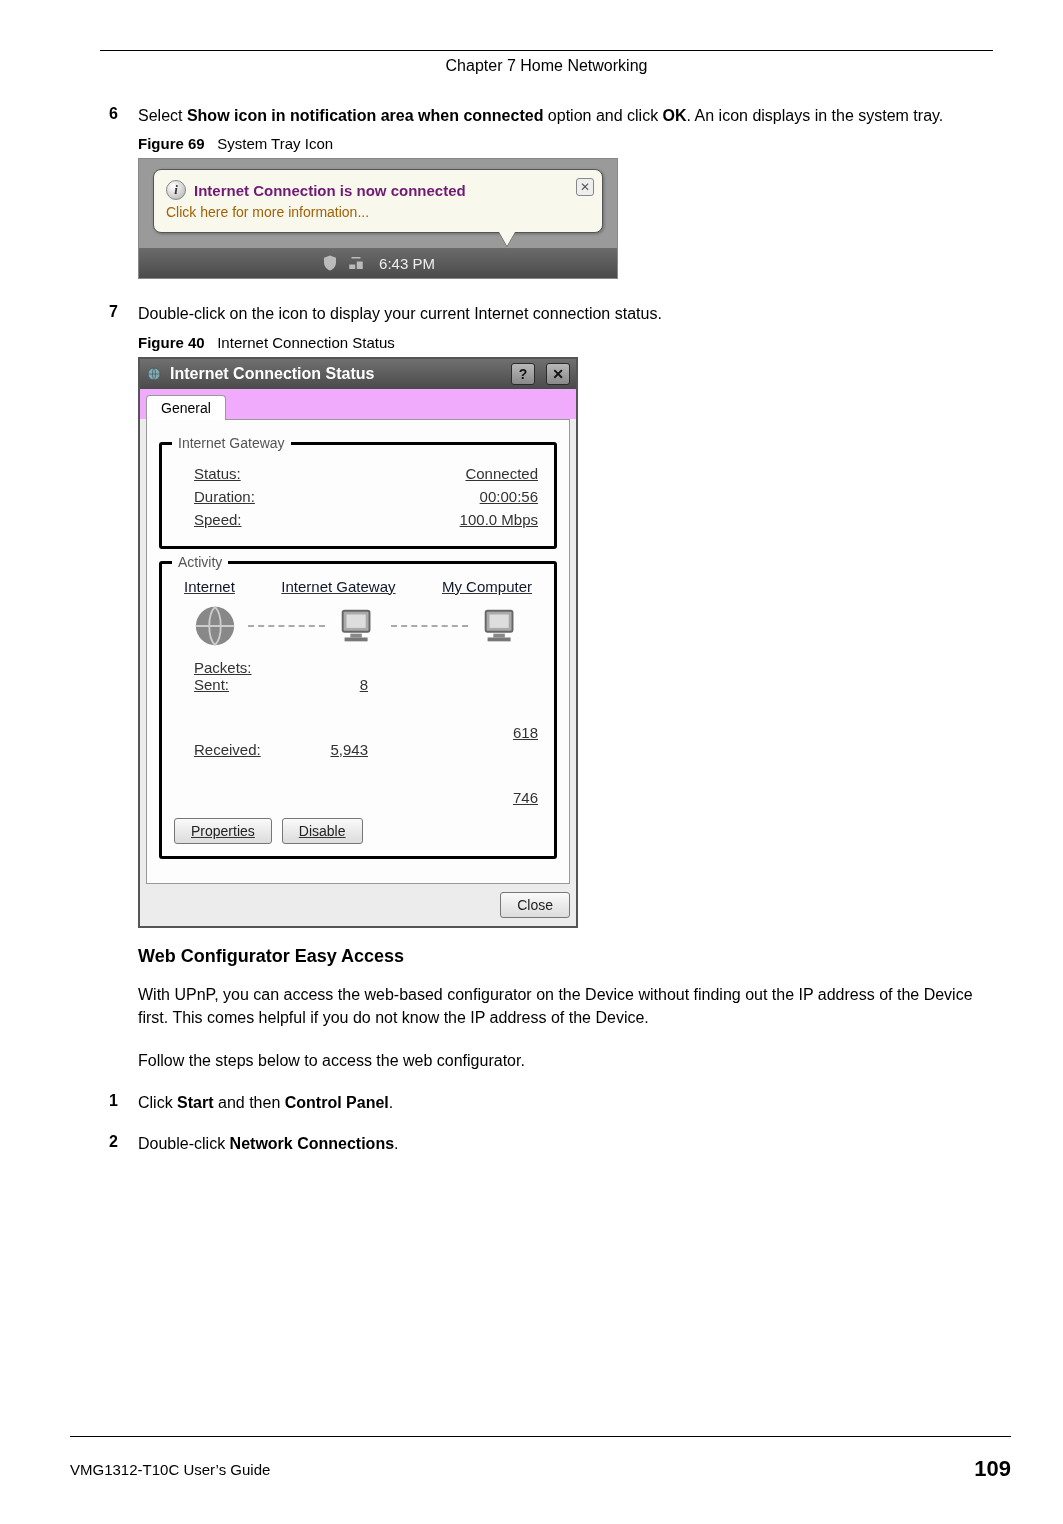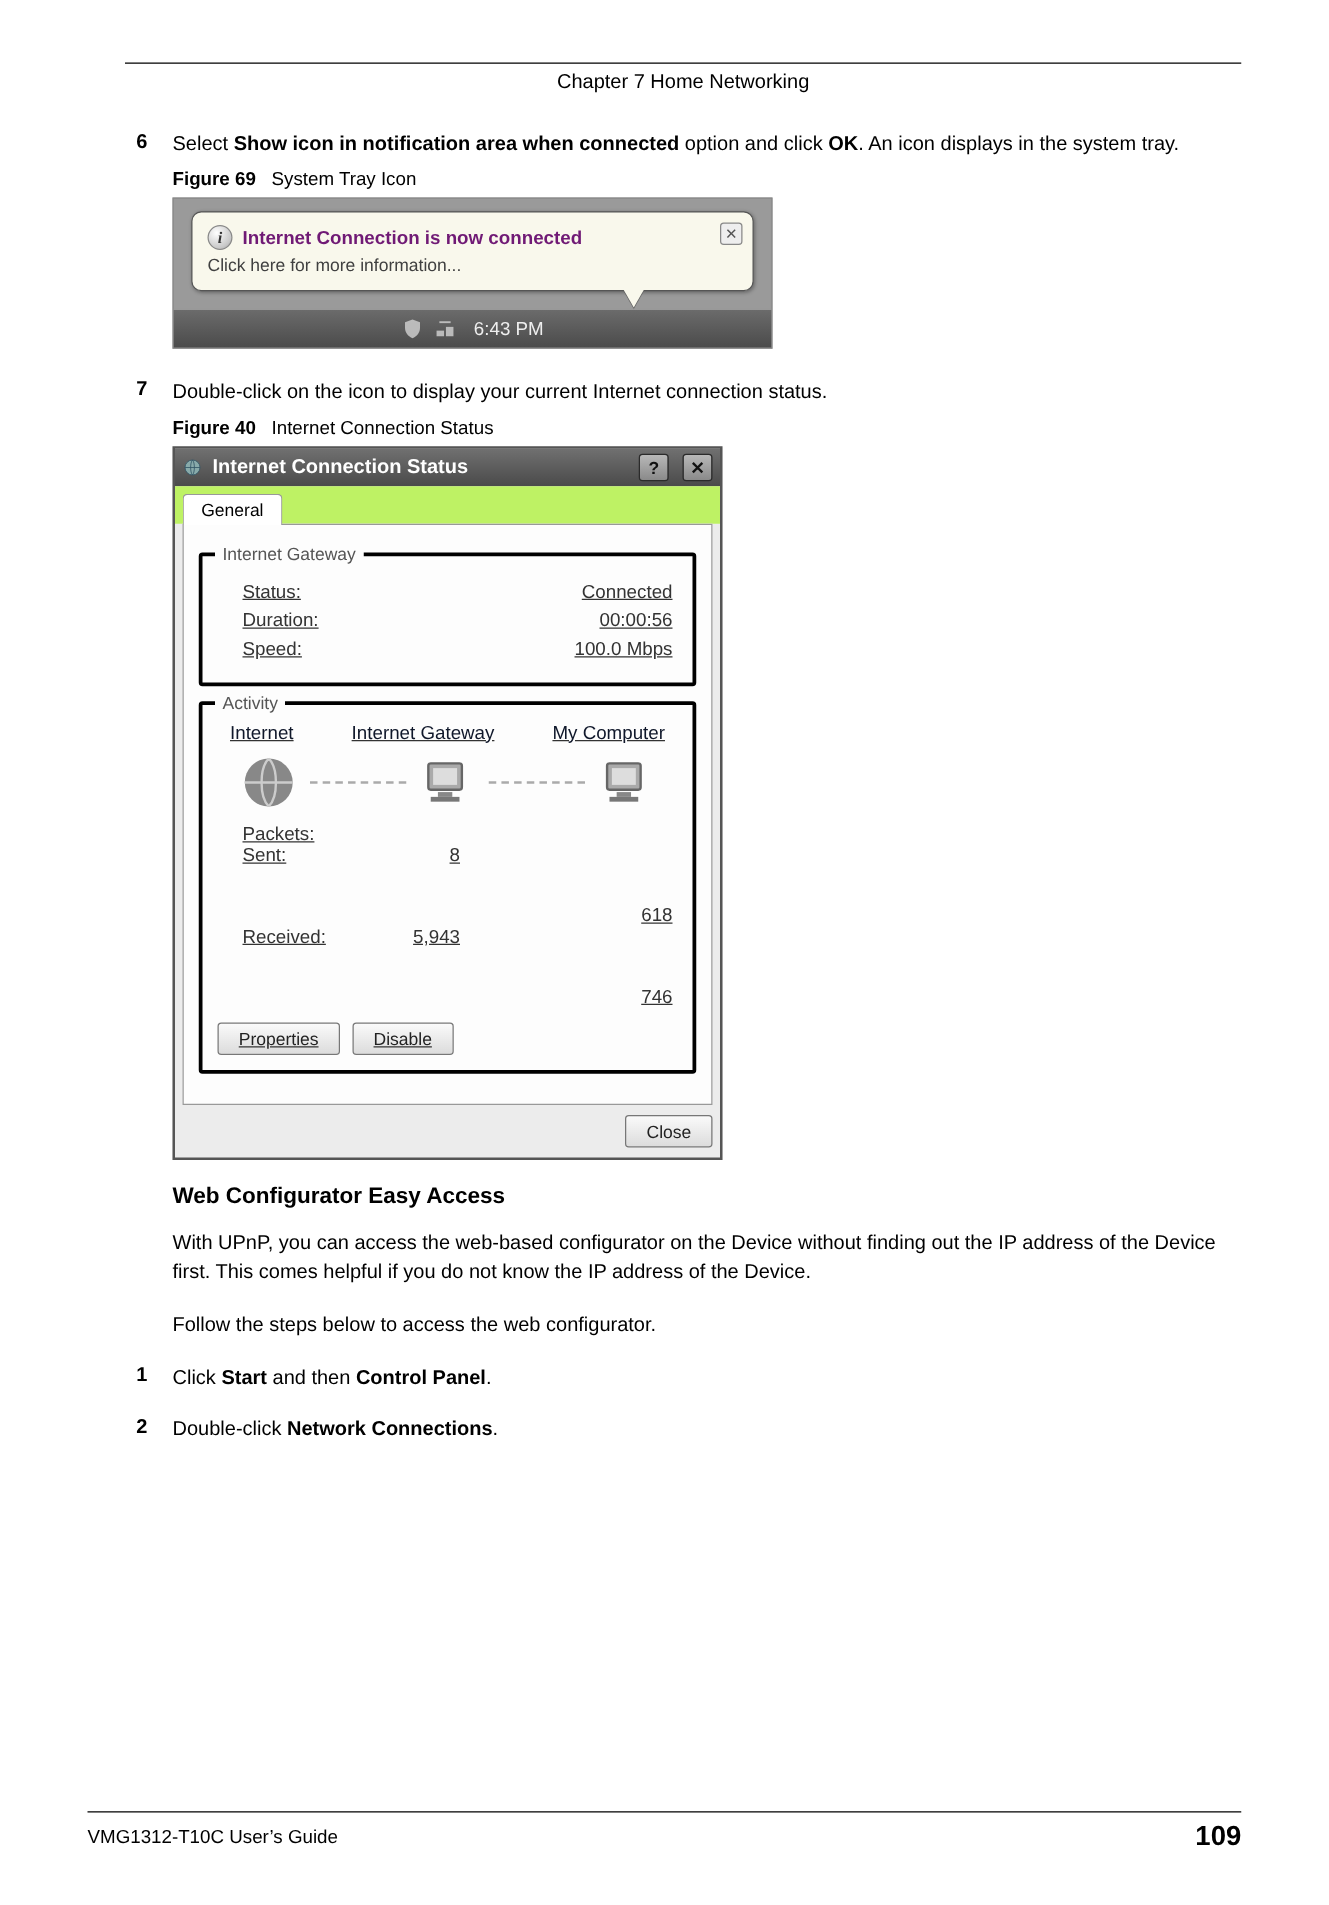--- a/index.html
+++ b/index.html
@@ -87,21 +87,21 @@
   }
   .balloon .title-row { display:flex; align-items:center; gap:8px; }
   .balloon .info-circle {
     width:20px;height:20px;border-radius:50%;
     background:radial-gradient(circle at 35% 30%, #fff, #c8c8c8 70%, #999);
     border:1px solid #888;
     display:flex;align-items:center;justify-content:center;
     font-family:Georgia,serif;font-style:italic;font-weight:bold;font-size:13px;color:#333;
   }
   .balloon .b-title { font-weight:bold; font-size:15px; color:#701a75; font-family:Tahoma,sans-serif; }
-  .balloon .b-sub { font-size:14px; color:#404040; margin-top:4px; font-family:Tahoma,sans-serif; }
+  .balloon .b-sub { font-size:14px; color:#a16207; margin-top:4px; font-family:Tahoma,sans-serif; }
   .balloon .b-close {
     position:absolute; right:8px; top:8px;
     width:18px;height:18px;border:1px solid #888;border-radius:3px;
     display:flex;align-items:center;justify-content:center;
     font-size:12px;color:#555;background:#eee;
   }
   .balloon-point {
     width:0;height:0;
     border-left:8px solid transparent;
     border-right:8px solid transparent;
@@ -134,21 +134,21 @@
     color:#fff; padding:4px 6px; gap:8px;
   }
   .titlebar .tb-icon { width:16px;height:16px; }
   .titlebar .tb-title { font-weight:bold; font-size:16px; flex:1; }
   .tb-btn {
     width:24px;height:22px;border:1px solid #2b2b2b;border-radius:3px;
     background:linear-gradient(#b8b8b8,#8a8a8a);
     display:flex;align-items:center;justify-content:center;
     font-weight:bold;color:#111;font-size:14px;margin-left:3px;
   }
-  .tab-row { background:#bef264; padding:5px 6px 0 6px; }
+  .tab-row { background:#f0abfc; padding:5px 6px 0 6px; }
   .tab {
     display:inline-block; background:#fff;
     border:1px solid #999; border-bottom:none;
     border-radius:4px 4px 0 0; padding:4px 14px;
     font-size:14px; position:relative; top:1px;
   }
   .tab-body {
     background:#fdfdfd; border:1px solid #999;
     margin:0 6px 6px 6px; padding:10px 12px 14px 12px;
     font-size:15px; color:#333;
@@ -174,23 +174,23 @@
   .btn {
     display:inline-block;
     border:1px solid #777; border-radius:3px;
     background:linear-gradient(#fafafa,#dcdcdc);
     padding:4px 16px; font-size:14px; color:#222;
   }
   .btns-row { display:flex; gap:10px; margin-top:12px; }
   .close-row { text-align:right; margin:8px 6px 8px 0; }
 
   .footer {
-    position:absolute; left:70px; right:70px; bottom:42px;
+    position:absolute; left:70px; right:52px; bottom:42px;
     display:flex; justify-content:space-between; align-items:center;
-    font-size:15px; border-top:1px solid #000; padding-top:6px;
+    font-size:15px; border-top:1px solid #000; padding-top:19px;
   }
   .footer .pg { font-size:22px; font-weight:bold; }
 </style>
 </head>
 <body>
 
 <div class="page">
 
   <div class="header-line"></div>
   <div class="header-title">Chapter 7 Home Networking</div>

